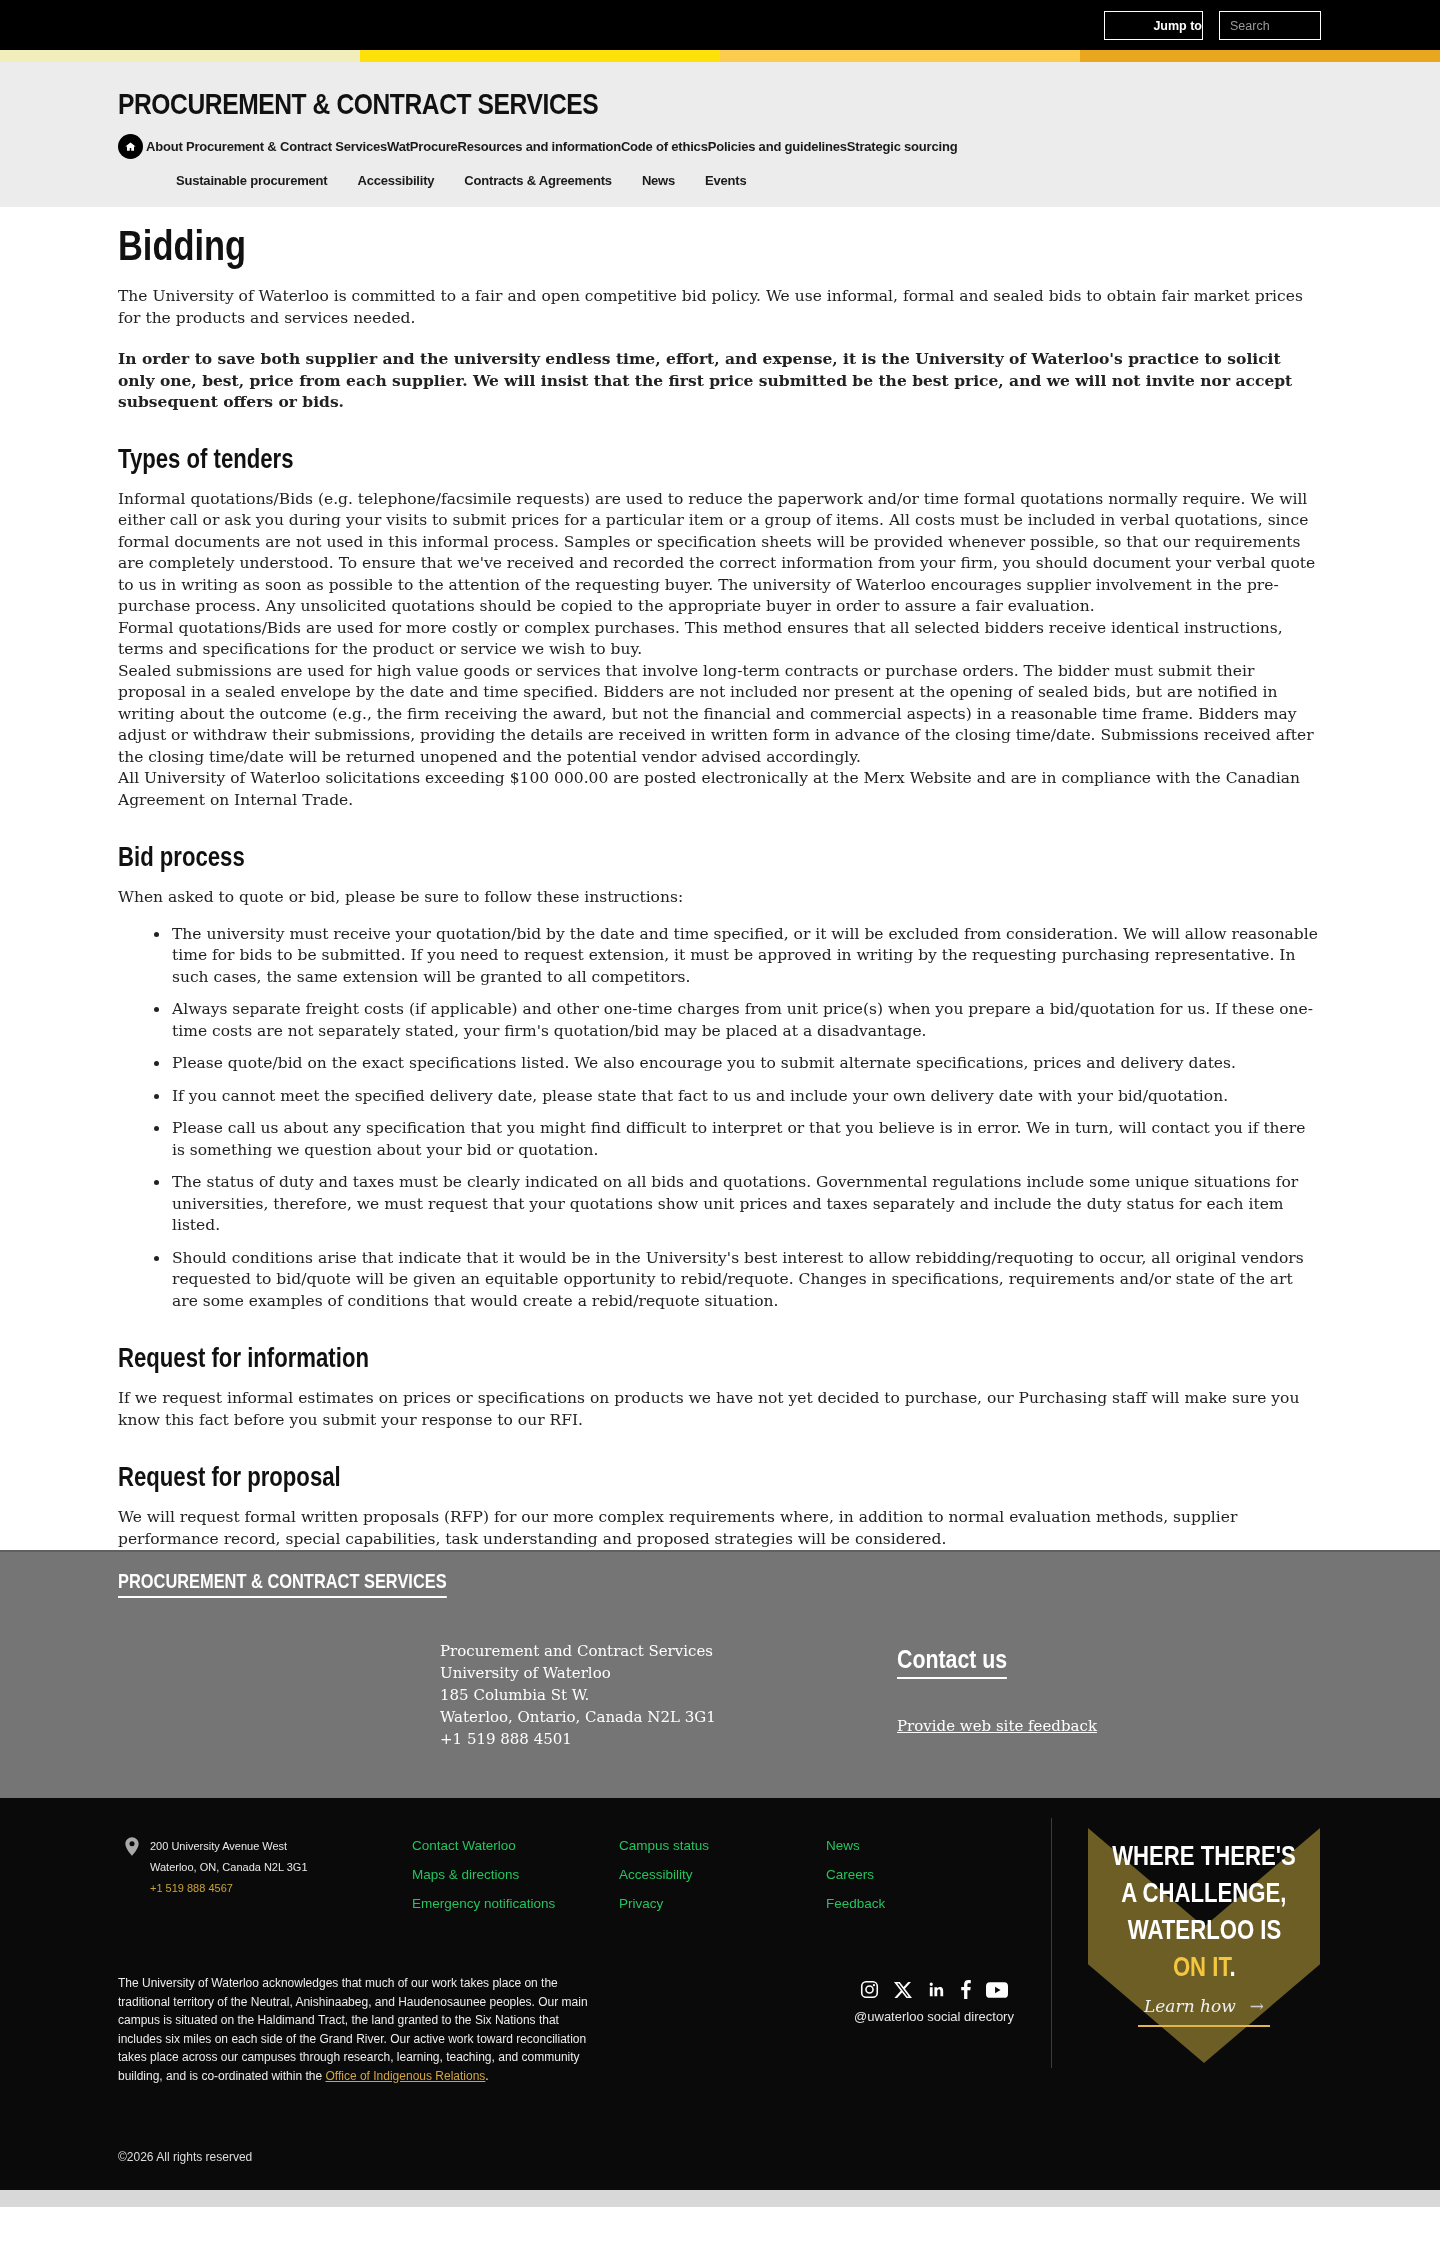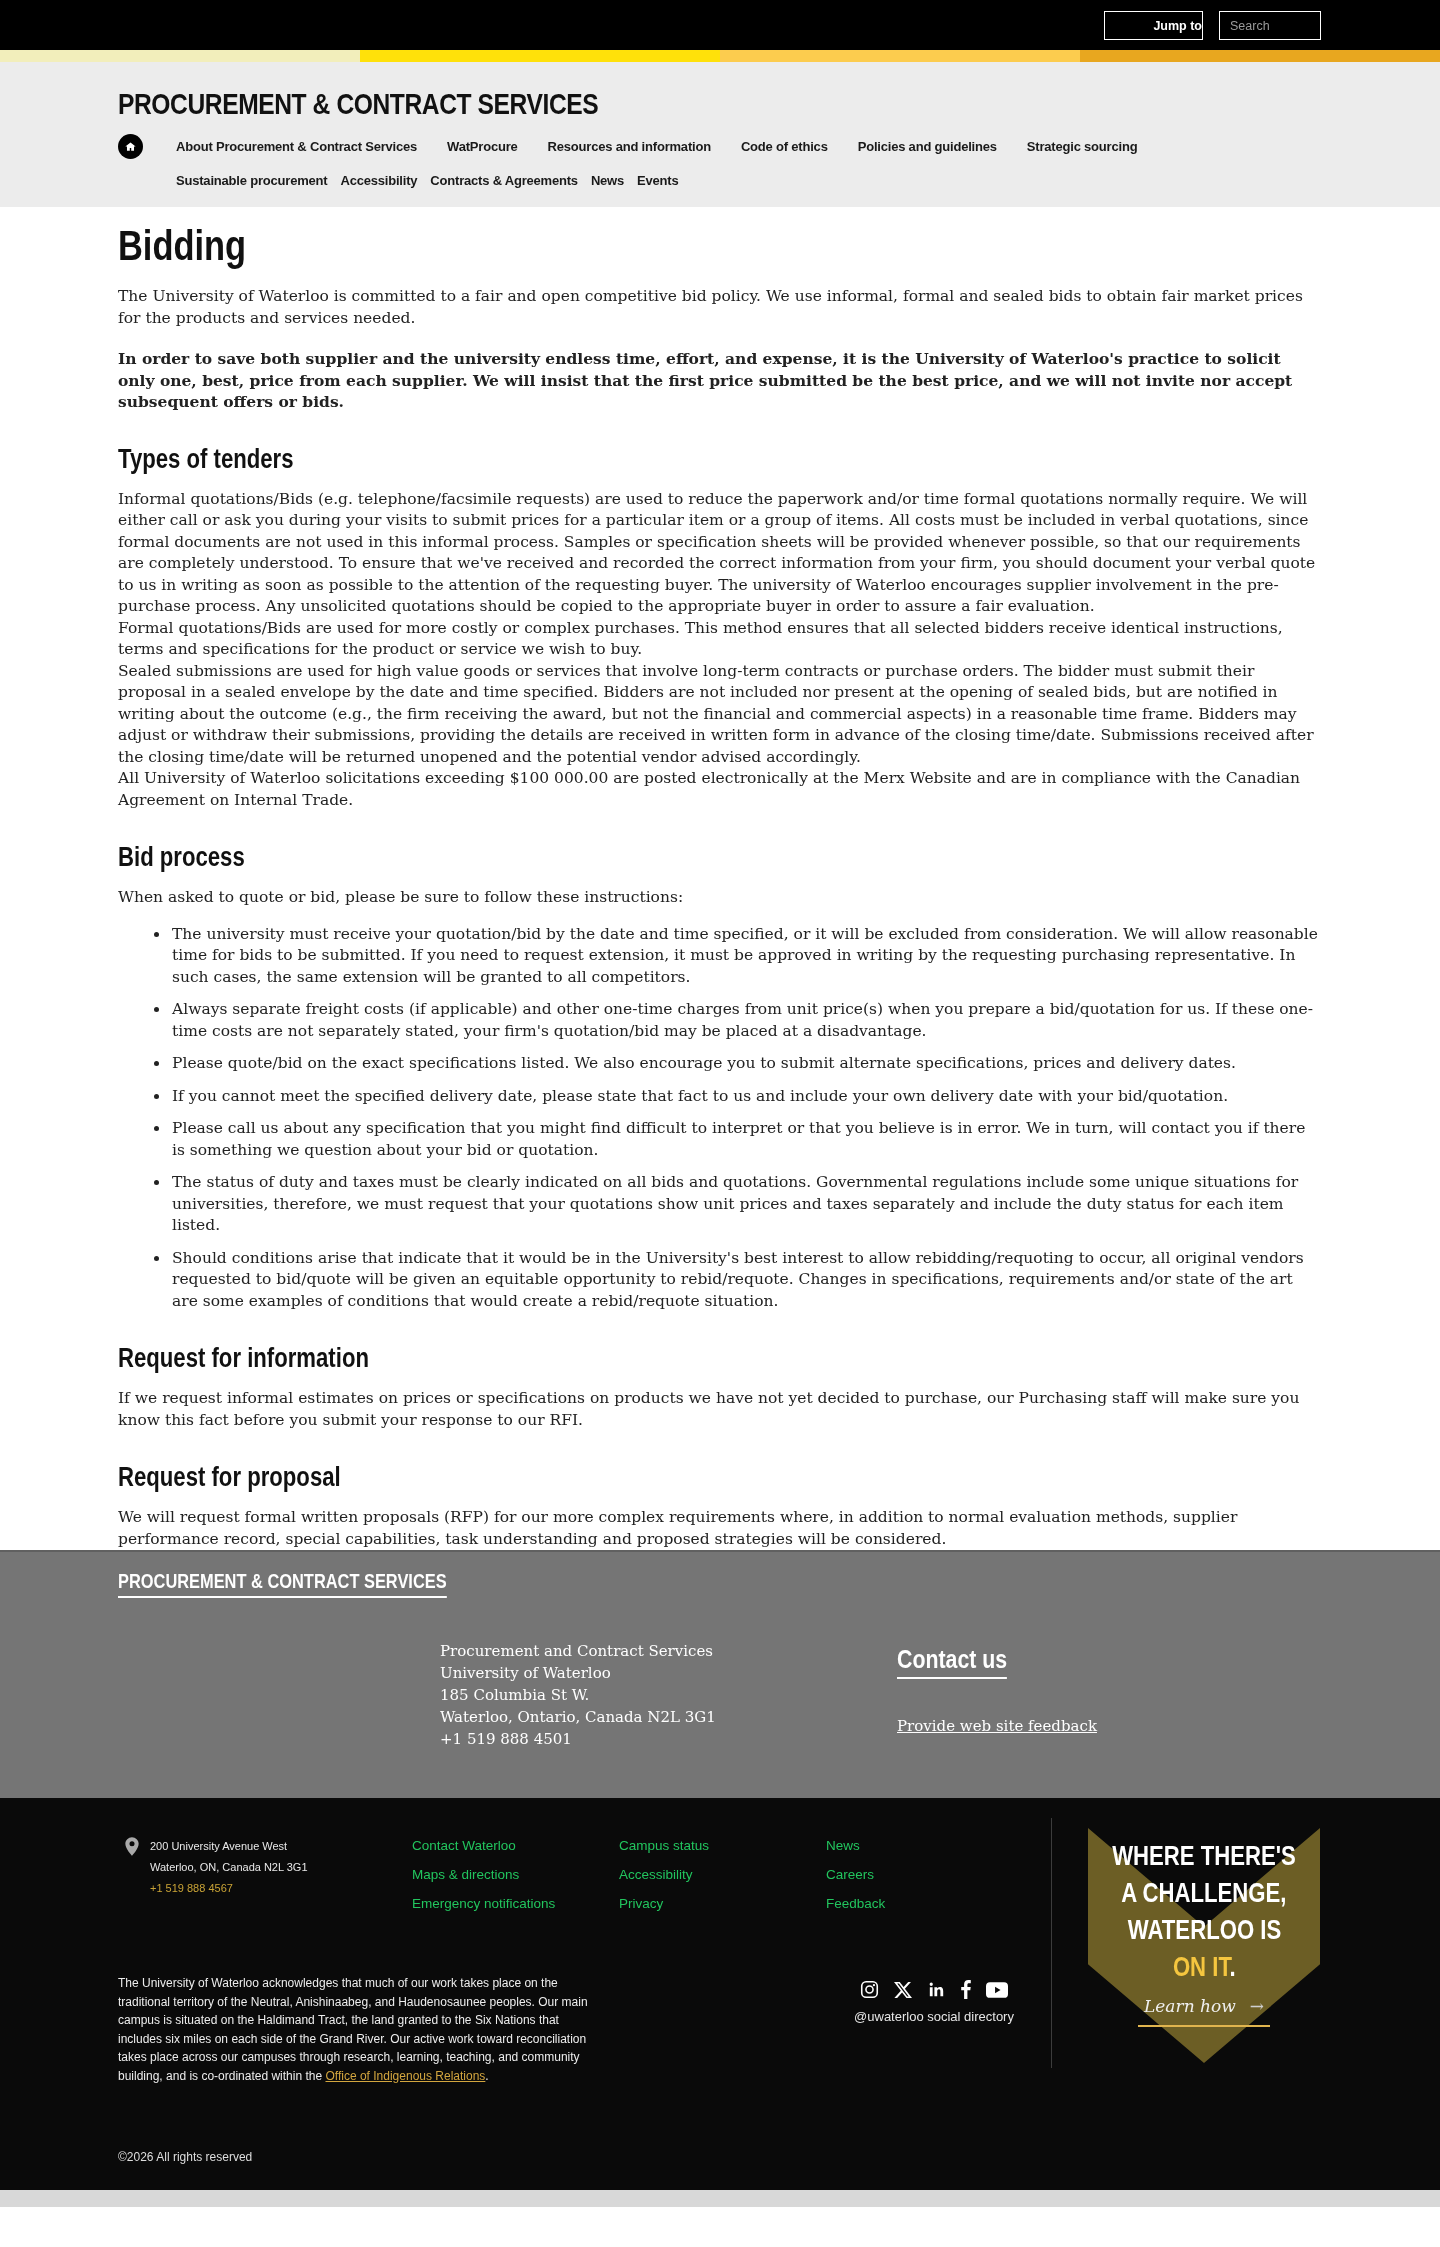--- a/index.html
+++ b/index.html
@@ -22,22 +22,22 @@
   .stripe{height:12px;display:flex;}
   .stripe div{flex:1 1 25%;height:12px;}
   .s1{background:var(--stripe1);} .s2{background:var(--stripe2);}
   .s3{background:var(--stripe3);} .s4{background:var(--stripe4);}
 
   
   .siteheader{height:145px;background:#ececec;box-sizing:border-box;padding:25px 0 0 118px;}
   .cond{display:inline-block;transform:scaleX(0.82);transform-origin:0 50%;white-space:nowrap;}
   .site-title{font-size:30px;font-weight:700;letter-spacing:-0.5px;color:#111;margin:0;}
   .navrow{display:flex;align-items:center;font-size:13px;font-weight:700;color:#1a1a1a;}
-  .nav1{margin-top:13px;gap:30px;}
-  .nav2{margin-top:14px;gap:13px;margin-left:58px;}
+  .nav1{margin-top:13px;}
+  .nav2{margin-top:14px;gap:30px;margin-left:58px;}
   .home-btn{width:25px;height:25px;border-radius:50%;background:#000;display:flex;
     align-items:center;justify-content:center;margin-right:3px;cursor:pointer;flex:0 0 auto;}
   .navitem{cursor:pointer;white-space:nowrap;letter-spacing:-0.2px;}
 
   
   .subnav{height:40px;background:#fff;border-bottom:1px solid #ddd;box-sizing:border-box;
     display:flex;align-items:center;gap:34px;padding-left:187px;font-size:13.5px;
     font-weight:600;color:#2e2e2e;}
 
   

